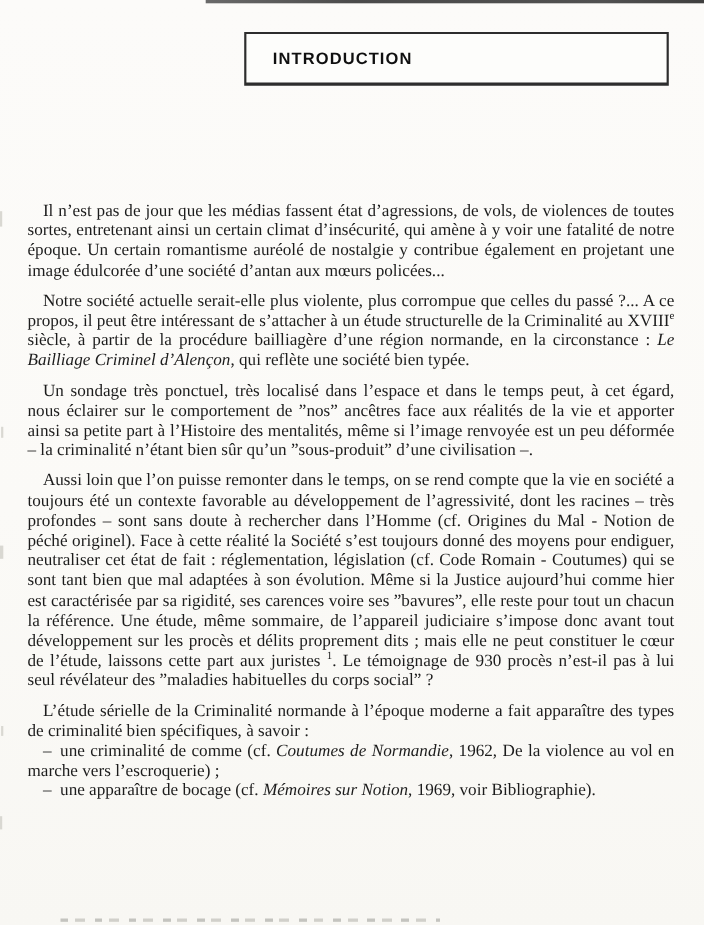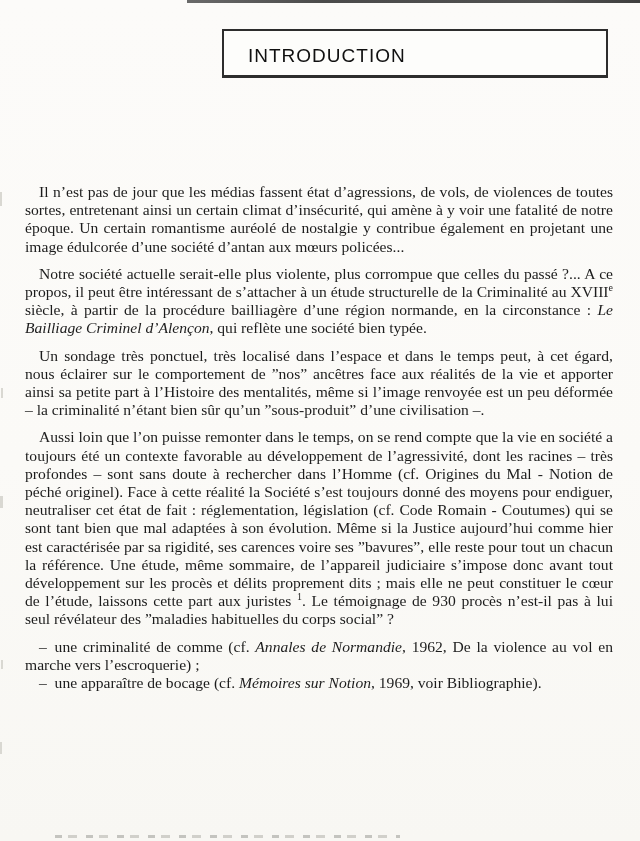--- a/index.html
+++ b/index.html
@@ -31,21 +31,21 @@
   .heading-box{
     position:absolute;left:222px;top:29px;width:386px;height:49px;
     box-sizing:border-box;
     border:2px solid #2d2d2d;
     border-bottom-width:3px;
     background:#fdfdfb;
   }
   .heading-title{
     position:absolute;left:24px;top:14px;
     font-family:"Liberation Sans", sans-serif;
-    font-weight:normal;font-size:19px;letter-spacing:1px;color:#101010;
+    font-weight:bold;font-size:15px;letter-spacing:1px;color:#101010;
     white-space:nowrap;
   }
   
   .body-text{
     position:absolute;left:25px;top:183px;width:588px;
     color:#1c1c1c;
     font-size:15.6px;line-height:18.2px;
     text-align:justify;
   }
   .body-text p{margin:0 0 9px 0;text-indent:14px;}
@@ -69,19 +69,20 @@
 
   <div class="heading-box">
     <div class="heading-title">INTRODUCTION</div>
   </div>
 
   <div class="body-text">
       <p><span>Il n’est pas de jour que les médias fassent état d’agressions, de vols, de violences de toutes sortes, entretenant ainsi un certain climat d’insécurité, qui amène à y voir une fatalité de notre époque. Un certain romantisme auréolé de nostalgie y contribue également en projetant une image édulcorée d’une société d’antan aux mœurs policées...</span></p>
       <p><span>Notre société actuelle serait-elle plus violente, plus corrompue que celles du passé ?... A ce propos, il peut être intéressant de s’attacher à un étude structurelle de la Criminalité au XVIII</span><sup>e</sup><span> siècle, à partir de la procédure bailliagère d’une région normande, en la circonstance : </span><span class="italic">Le Bailliage Criminel d’Alençon</span><span>, qui reflète une société bien typée.</span></p>
       <p><span>Un sondage très ponctuel, très localisé dans l’espace et dans le temps peut, à cet égard, nous éclairer sur le comportement de ”nos” ancêtres face aux réalités de la vie et apporter ainsi sa petite part à l’Histoire des mentalités, même si l’image renvoyée est un peu déformée – la criminalité n’étant bien sûr qu’un ”sous-produit” d’une civilisation –.</span></p>
       <p><span>Aussi loin que l’on puisse remonter dans le temps, on se rend compte que la vie en société a toujours été un contexte favorable au développement de l’agressivité, dont les racines – très profondes – sont sans doute à rechercher dans l’Homme (cf. Origines du Mal - Notion de péché originel). Face à cette réalité la Société s’est toujours donné des moyens pour endiguer, neutraliser cet état de fait : réglementation, législation (cf. Code Romain - Coutumes) qui se sont tant bien que mal adaptées à son évolution. Même si la Justice aujourd’hui comme hier est caractérisée par sa rigidité, ses carences voire ses ”bavures”, elle reste pour tout un chacun la référence. Une étude, même sommaire, de l’appareil judiciaire s’impose donc avant tout développement sur les procès et délits proprement dits ; mais elle ne peut constituer le cœur de l’étude, laissons cette part aux juristes </span><sup>1</sup><span>. Le témoignage de 930 procès n’est-il pas à lui seul révélateur des ”maladies habituelles du corps social” ?</span></p>
-      <p class="item"><span>– une criminalité de comme (cf. </span><span class="italic">Annales de Normandie</span><span>, 1962, De la violence au vol en marche vers l’escroquerie) ;</span></p>
+      <p class="no-gap"><span>L’étude sérielle de la Criminalité normande à l’époque moderne a fait apparaître des types de criminalité bien spécifiques, à savoir :</span></p>
+      <p class="item"><span>– une criminalité de comme (cf. </span><span class="italic">Coutumes de Normandie</span><span>, 1962, De la violence au vol en marche vers l’escroquerie) ;</span></p>
       <p class="item"><span>– une apparaître de bocage (cf. </span><span class="italic">Mémoires sur Notion</span><span>, 1969, voir Bibliographie).</span></p>
     </div>
 
   <div class="footnote-smudge"></div>
 
 </div>
 
 </body></html>

